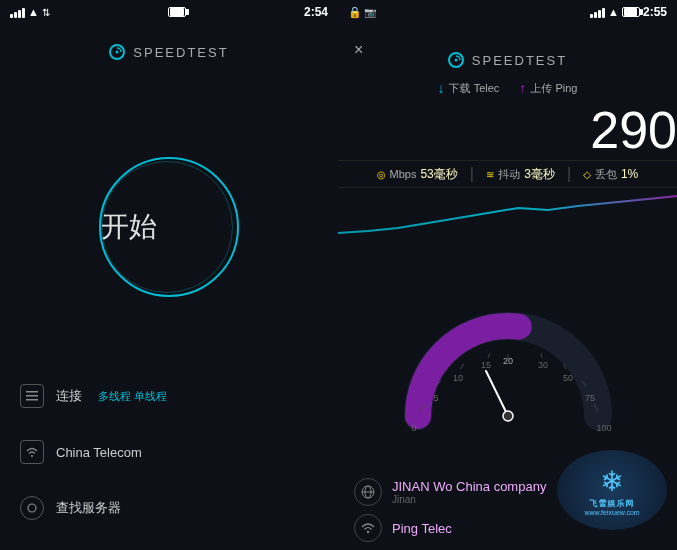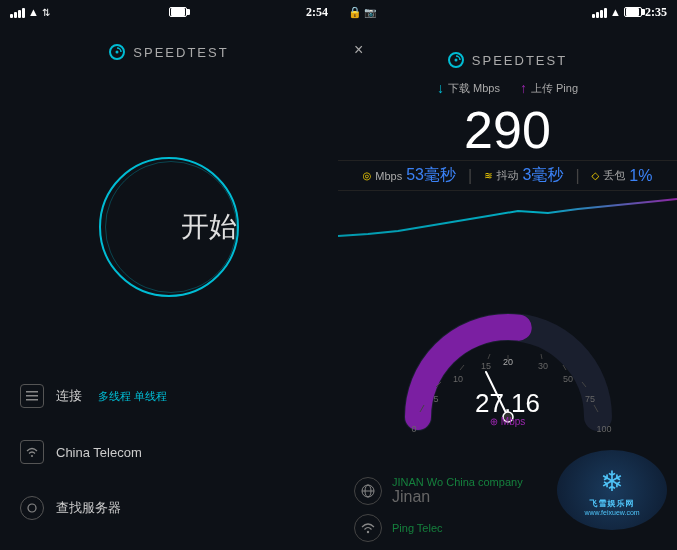--- a/index.html
+++ b/index.html
@@ -28,21 +28,20 @@
       display: flex;
       align-items: center;
       justify-content: space-between;
       padding: 4px 10px;
     }
 
     .status-time {
       color: white;
       font-size: 12px;
       font-weight: bold;
-      font-family: Liberation Serif, serif;
     }
 
     .header-left {
       display: flex;
       align-items: center;
       gap: 8px;
       margin-top: 20px;
     }
 
     .speedtest-logo {
@@ -70,21 +69,21 @@
       margin-top: 30px;
     }
 
     .start-circle {
       width: 140px;
       height: 140px;
       border-radius: 50%;
       border: 2px solid #00bcd4;
       display: flex;
       align-items: center;
-      justify-content: flex-end;
+      justify-content: flex-start;
       cursor: pointer;
       position: relative;
     }
 
     .start-circle::before {
       content: '';
       position: absolute;
       width: 130px;
       height: 130px;
       border-radius: 50%;
@@ -225,21 +224,21 @@
       color: #9c27b0;
       font-size: 14px;
     }
 
     .speed-label {
       color: #aaa;
       font-size: 11px;
     }
 
     .big-speed {
-      text-align: center;
+      text-align: right;
       padding: 4px 0;
     }
 
     .big-number {
       color: white;
       font-size: 52px;
       font-weight: 200;
       line-height: 1;
     }
 
@@ -260,22 +259,22 @@
       font-size: 11px;
       color: #aaa;
     }
 
     .ping-icon {
       color: #ffd700;
       font-size: 10px;
     }
 
     .ping-val {
-      color: #3b82f6;
-      font-size: 16px;
+      color: #fef9c3;
+      font-size: 12px;
     }
 
     .divider-v {
       color: #444;
       font-size: 16px;
     }
 
     
     .graph-area {
       height: 50px;
@@ -354,27 +353,27 @@
       color: #888;
       font-size: 13px;
     }
 
     .server-text {
       display: flex;
       flex-direction: column;
     }
 
     .server-name {
-      color: #15803d;
-      font-size: 11px;
+      color: #f0abfc;
+      font-size: 13px;
     }
 
     .server-sub {
       color: #666;
-      font-size: 16px;
+      font-size: 10px;
     }
 
     
     .watermark {
       position: absolute;
       bottom: 20px;
       right: 10px;
       width: 110px;
       height: 80px;
       background: radial-gradient(circle, #1a3a5c 0%, #0d1a2e 100%);
@@ -557,41 +556,41 @@
       <div class="signal-bars">
         <div class="signal-bar" style="height:4px"></div>
         <div class="signal-bar" style="height:6px"></div>
         <div class="signal-bar" style="height:8px"></div>
         <div class="signal-bar" style="height:10px"></div>
       </div>
       <span class="wifi-signal">▲</span>
       <div class="battery-icon">
         <div class="battery-fill" style="width:13px"></div>
       </div>
-      <span class="status-time">2:35</span>
+      <span class="status-time">2:55</span>
     </div>
   </div>
 
   <div class="header-right">
     <span class="close-btn">×</span>
     <div class="header-left">
       <div class="speedtest-logo">
         <svg width="10" height="10" viewBox="0 0 10 10">
           <path d="M5 1 A4 4 0 0 1 9 5" stroke="#00bcd4" stroke-width="1.5" fill="none"></path>
           <circle cx="5" cy="5" r="1.5" fill="#00bcd4"></circle>
         </svg>
       </div>
       <span class="speedtest-title">SPEEDTEST</span>
     </div>
   </div>
 
   <div class="speed-indicators">
     <div class="speed-ind">
       <span class="dl-arrow">↓</span>
-      <span class="speed-label">下载 Mbps</span>
+      <span class="speed-label">下载 Telec</span>
     </div>
     <div class="speed-ind">
       <span class="ul-arrow">↑</span>
       <span class="speed-label">上传 Ping</span>
     </div>
   </div>
 
   <div class="big-speed">
     <span class="big-number">290</span>
   </div>
@@ -664,27 +663,20 @@
           <line x1="62" y1="93" x2="66" y2="88"></line>
           <line x1="90" y1="82" x2="92" y2="77"></line>
           <line x1="110" y1="78" x2="110" y2="83"></line>
           <line x1="144" y1="82" x2="143" y2="77"></line>
           <line x1="168" y1="93" x2="165" y2="88"></line>
           <line x1="188" y1="110" x2="184" y2="105"></line>
           <line x1="200" y1="135" x2="196" y2="128"></line>
         </g>
       </svg>
       
-      <div class="speed-display">
-        <div class="speed-val">27.16</div>
-        <div class="speed-unit">
-          <span style="color:#9c27b0">⊕</span>
-          <span>Mbps</span>
-        </div>
-      </div>
     </div>
   </div>
 
   <div class="server-info">
 
     <div class="server-row">
       <div class="server-icon">
         <svg width="16" height="16" viewBox="0 0 16 16">
           <circle cx="8" cy="8" r="6" stroke="#888" stroke-width="1" fill="none"></circle>
           <ellipse cx="8" cy="8" rx="3" ry="6" stroke="#888" stroke-width="1" fill="none"></ellipse>

